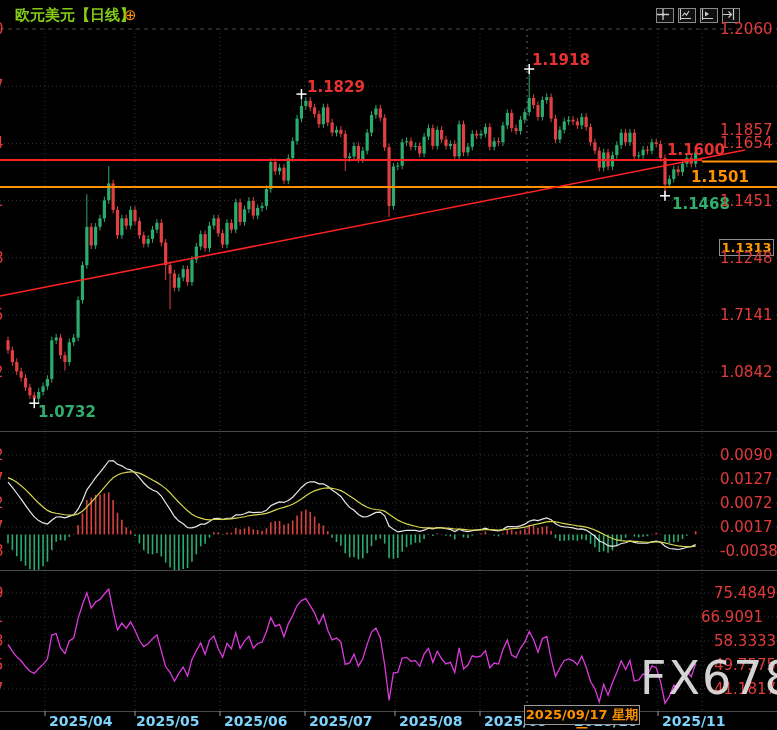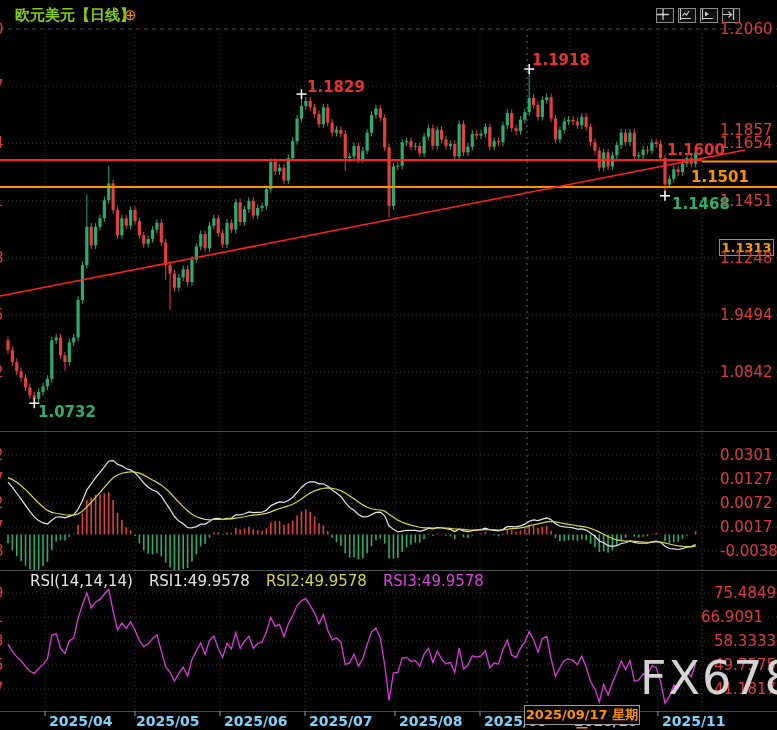--- a/index.html
+++ b/index.html
@@ -605,42 +605,36 @@
   <span class="lbl anno-red" style="left:532px;top:53px">1.1918</span>
   <span class="lbl anno-red" style="left:307px;top:80px">1.1829</span>
   <span class="lbl anno-green" style="left:38px;top:405px">1.0732</span>
   <span class="lbl anno-green" style="left:672px;top:197px">1.1468</span>
   <span class="lbl anno-orange" style="left:691px;top:170px">1.1501</span>
   <span class="lbl anno-red" style="left:667px;top:143px">1.1600</span>
 
   <div class="pricetag">1.1313</div>
 
 
-  <div class="hdr-row" style="left:30px;top:572px">
-    <span class="hdr-white">RSI(14,14,14)</span>
-    <span class="hdr-white">RSI1:49.9578</span>
-    <span class="hdr-yellow">RSI2:49.9578</span>
-    <span class="hdr-magenta">RSI3:49.9578</span>
-  </div>
 
 <span class="lbl red" style="left: 720px; top: 22px;">1.2060</span>
     <span class="lbl red" style="left: 720px; top: 79.2px; margin-top: 44px;">1.1857</span>
     <span class="lbl red" style="left: 720px; top: 136.4px;">1.1654</span>
     <span class="lbl red" style="left: 720px; top: 193.6px;">1.1451</span>
     <span class="lbl red" style="left: 720px; top: 250.8px;">1.1248</span>
-    <span class="lbl red" style="left: 720px; top: 308px;">1.9494</span>
+    <span class="lbl red" style="left: 720px; top: 308px;">1.7141</span>
     <span class="lbl red" style="left: 720px; top: 365.2px;">1.0842</span>
     <span class="lbl digit" style="left: -6px; top: 22px;">0</span>
     <span class="lbl digit" style="left: -6px; top: 79.2px;">7</span>
     <span class="lbl digit" style="left: -6px; top: 136.4px;">4</span>
     <span class="lbl digit" style="left: -6px; top: 193.6px;">1</span>
     <span class="lbl digit" style="left: -6px; top: 250.8px;">8</span>
     <span class="lbl digit" style="left: -6px; top: 308px;">5</span>
     <span class="lbl digit" style="left: -6px; top: 365.2px;">2</span>
-    <span class="lbl red" style="left: 720px; top: 448px;">0.0301</span>
+    <span class="lbl red" style="left: 720px; top: 448px;">0.0090</span>
     <span class="lbl red" style="left: 720px; top: 472px;">0.0127</span>
     <span class="lbl red" style="left: 720px; top: 496px;">0.0072</span>
     <span class="lbl red" style="left: 720px; top: 520px;">0.0017</span>
     <span class="lbl red" style="left: 720px; top: 544px;">-0.0038</span>
     <span class="lbl digit" style="left: -6px; top: 448px;">2</span>
     <span class="lbl digit" style="left: -6px; top: 472px;">7</span>
     <span class="lbl digit" style="left: -6px; top: 496px;">2</span>
     <span class="lbl digit" style="left: -6px; top: 520px;">7</span>
     <span class="lbl digit" style="left: -6px; top: 544px;">8</span>
     <span class="lbl red" style="left: 714px; top: 586px;">75.4849</span>

